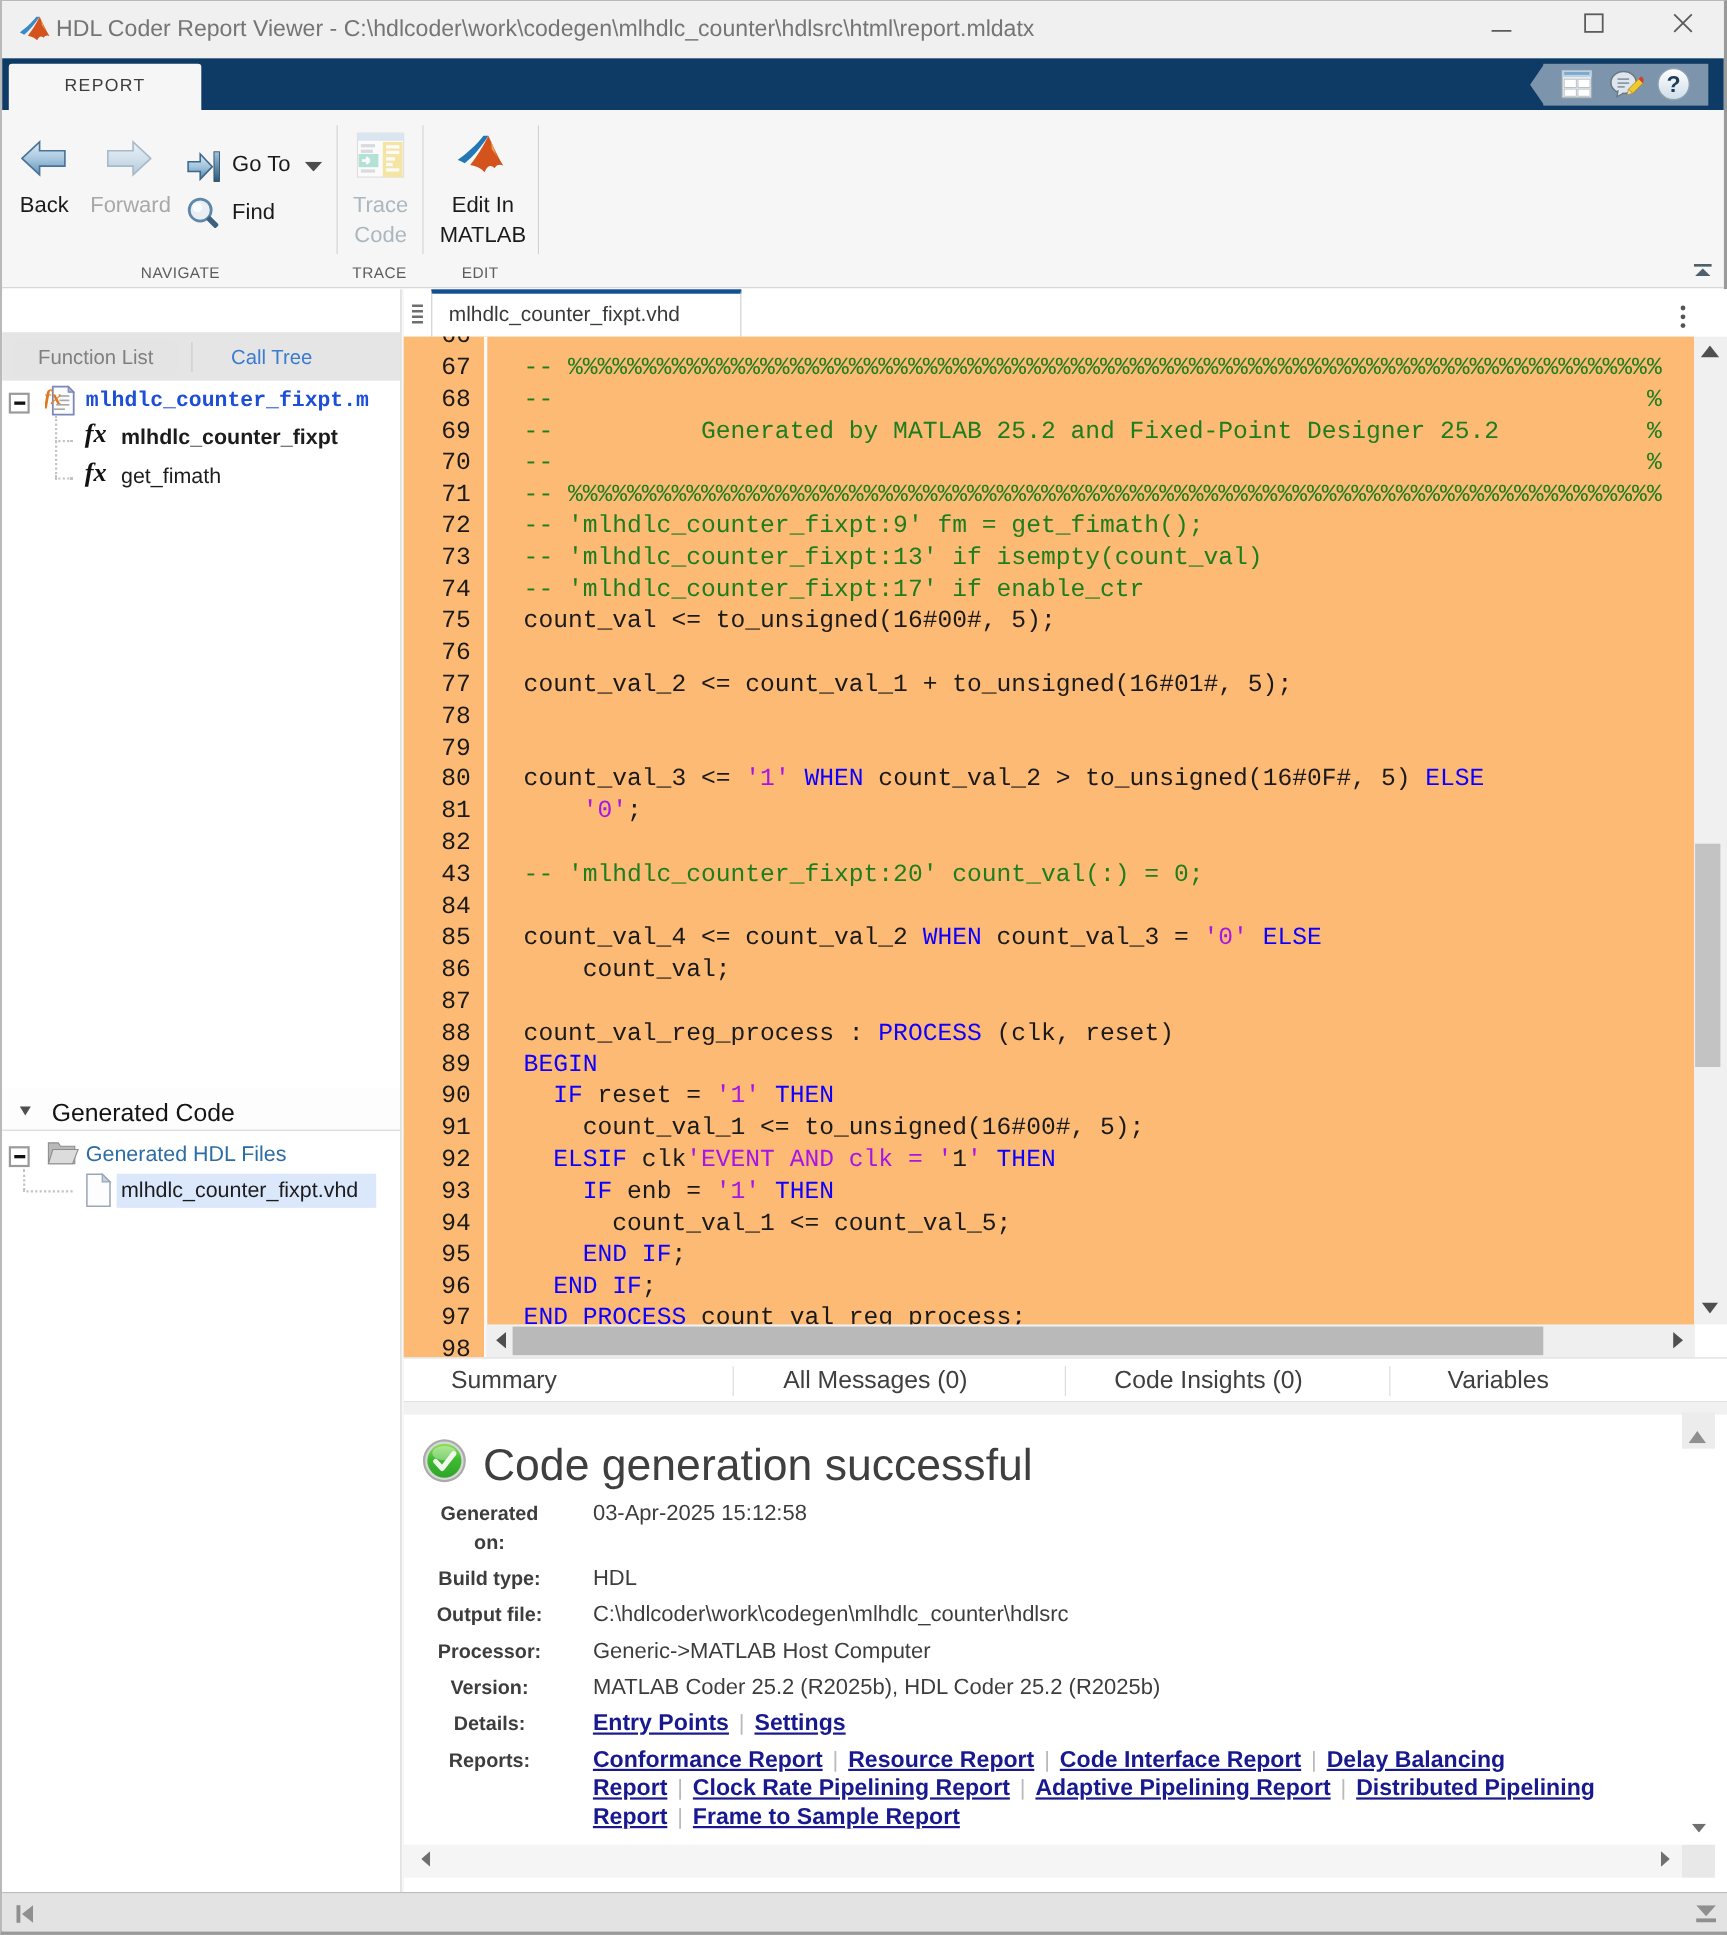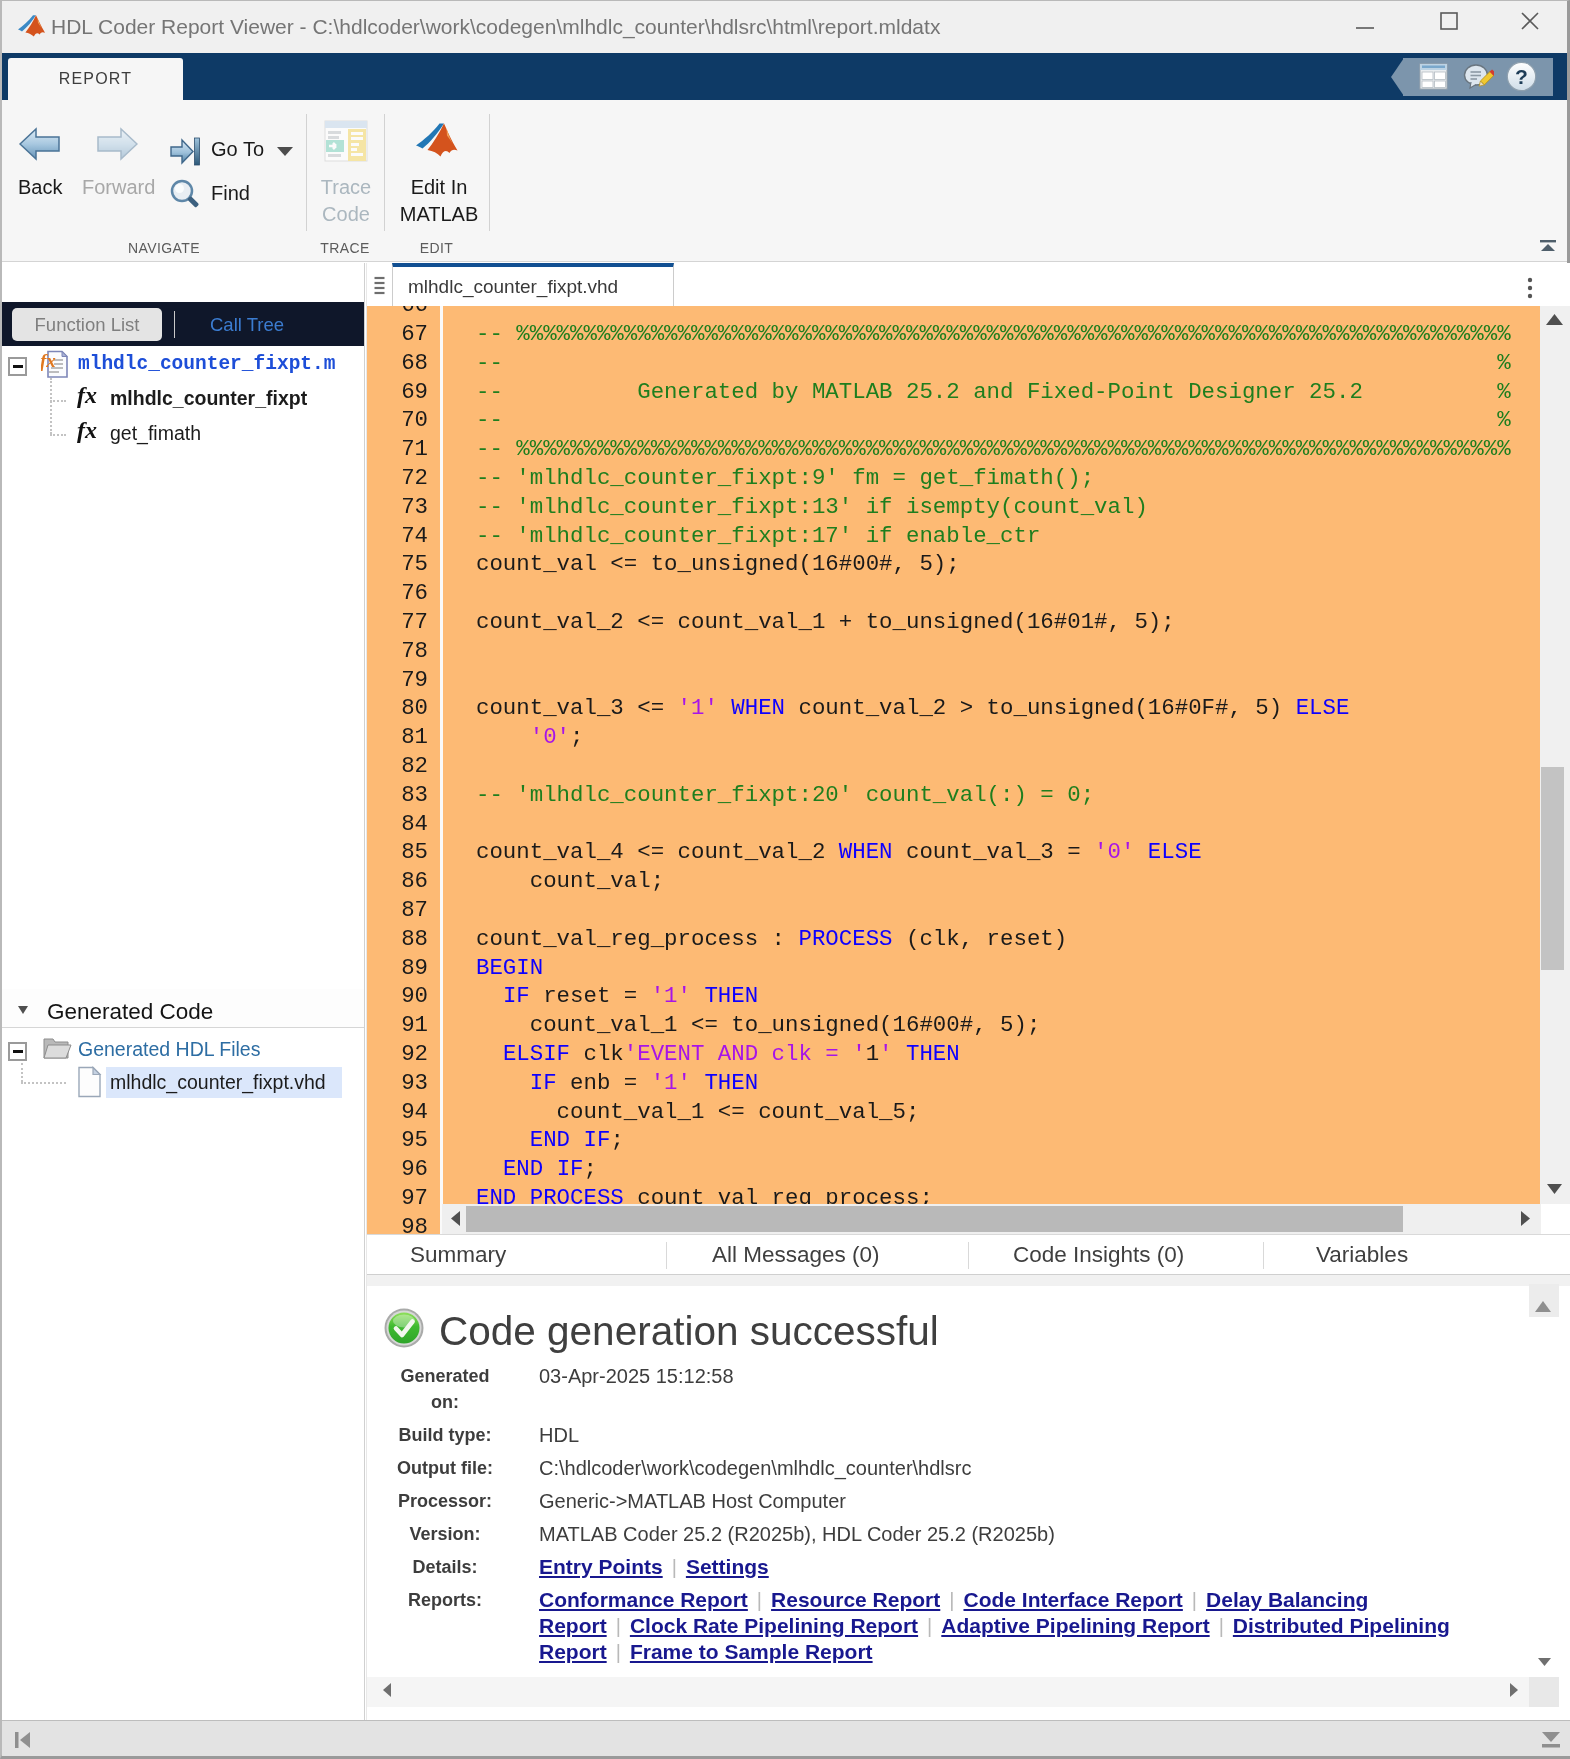--- a/index.html
+++ b/index.html
@@ -25,21 +25,21 @@
 .glabel { position:absolute; top:140px; font-size:14px; color:#5c5c5c; letter-spacing:0.4px; text-align:center; }
 .tlabel { position:absolute; font-size:20px; color:#1a1a1a; white-space:nowrap; }
 .tdis { color:#abb7bf; }
 
 #leftpanel { position:absolute; left:0; top:262px; width:362px; height:1457px; background:#fff; }
 #splitter { position:absolute; left:362px; top:262px; width:3px; height:1457px; background:#fff; border-left:1px solid #d0d0d0; border-right:1px solid #e8e8e8; }
 .phead { position:absolute; left:0; width:362px; height:39px; background:#fdfdfd; border-bottom:1px solid #d6d6d6; }
 .phead .tri { position:absolute; left:16px; top:17px; width:0; height:0; border-left:5.5px solid transparent; border-right:5.5px solid transparent; border-top:8px solid #4f4f4f; }
 .phead .ptxt { position:absolute; left:45px; top:10px; font-size:22.5px; color:#141414; }
 
-#ltabs { position:absolute; left:0; top:39px; width:362px; height:44px; background:#0f172a; }
+#ltabs { position:absolute; left:0; top:39px; width:362px; height:44px; background:#e5e5e5; }
 #fnchip { position:absolute; left:10px; top:6px; width:150px; height:33px; background:#e4e4e4; border-radius:5px;
   text-align:center; line-height:33px; font-size:18.5px; color:#7f7f7f; }
 #ltabdiv { position:absolute; left:172px; top:9px; width:1px; height:27px; background:#c9c9c9; }
 #calltree { position:absolute; left:203px; top:6px; width:84px; height:33px; text-align:center; line-height:33px; font-size:18.5px; color:#3b7cd0; }
 
 .expander { position:absolute; width:19px; height:19px; background:#fff; border:2px solid #9a9a9a; }
 .expander:after { content:""; position:absolute; left:2.5px; top:6px; width:10px; height:3px; background:#111; }
 .treetxt { position:absolute; font-size:19.5px; white-space:nowrap; }
 .tblue { color:#1d4ed8; font-weight:bold;font-family:Liberation Mono, monospace; }
 .tblue2 { color:#2d6da3; }
@@ -321,21 +321,21 @@
           <div class="ln" style="top:273.2px">76</div>
           <div class="ln" style="top:302px">77</div>
           <div class="cl" style="top:302px">count_val_2 &lt;= count_val_1 + to_unsigned(16#01#, 5);</div>
           <div class="ln" style="top:330.8px">78</div>
           <div class="ln" style="top:359.6px">79</div>
           <div class="ln" style="top:388.4px">80</div>
           <div class="cl" style="top:388.4px">count_val_3 &lt;= <span class="p">'1'</span> <span class="k">WHEN</span> count_val_2 &gt; to_unsigned(16#0F#, 5) <span class="k">ELSE</span></div>
           <div class="ln" style="top:417.2px">81</div>
           <div class="cl" style="top:417.2px">    <span class="p">'0'</span>;</div>
           <div class="ln" style="top:446px">82</div>
-          <div class="ln" style="top:474.8px">83</div>
+          <div class="ln" style="top:474.8px">43</div>
           <div class="cl" style="top:474.8px"><span class="g">-- 'mlhdlc_counter_fixpt:20' count_val(:) = 0;</span></div>
           <div class="ln" style="top:503.59999999999997px">84</div>
           <div class="ln" style="top:532.4000000000001px">85</div>
           <div class="cl" style="top:532.4000000000001px">count_val_4 &lt;= count_val_2 <span class="k">WHEN</span> count_val_3 = <span class="p">'0'</span> <span class="k">ELSE</span></div>
           <div class="ln" style="top:561.2px">86</div>
           <div class="cl" style="top:561.2px">    count_val;</div>
           <div class="ln" style="top:590.0000000000001px">87</div>
           <div class="ln" style="top:618.8000000000001px">88</div>
           <div class="cl" style="top:618.8000000000001px">count_val_reg_process : <span class="k">PROCESS</span> (clk, reset)</div>
           <div class="ln" style="top:647.6px">89</div>

